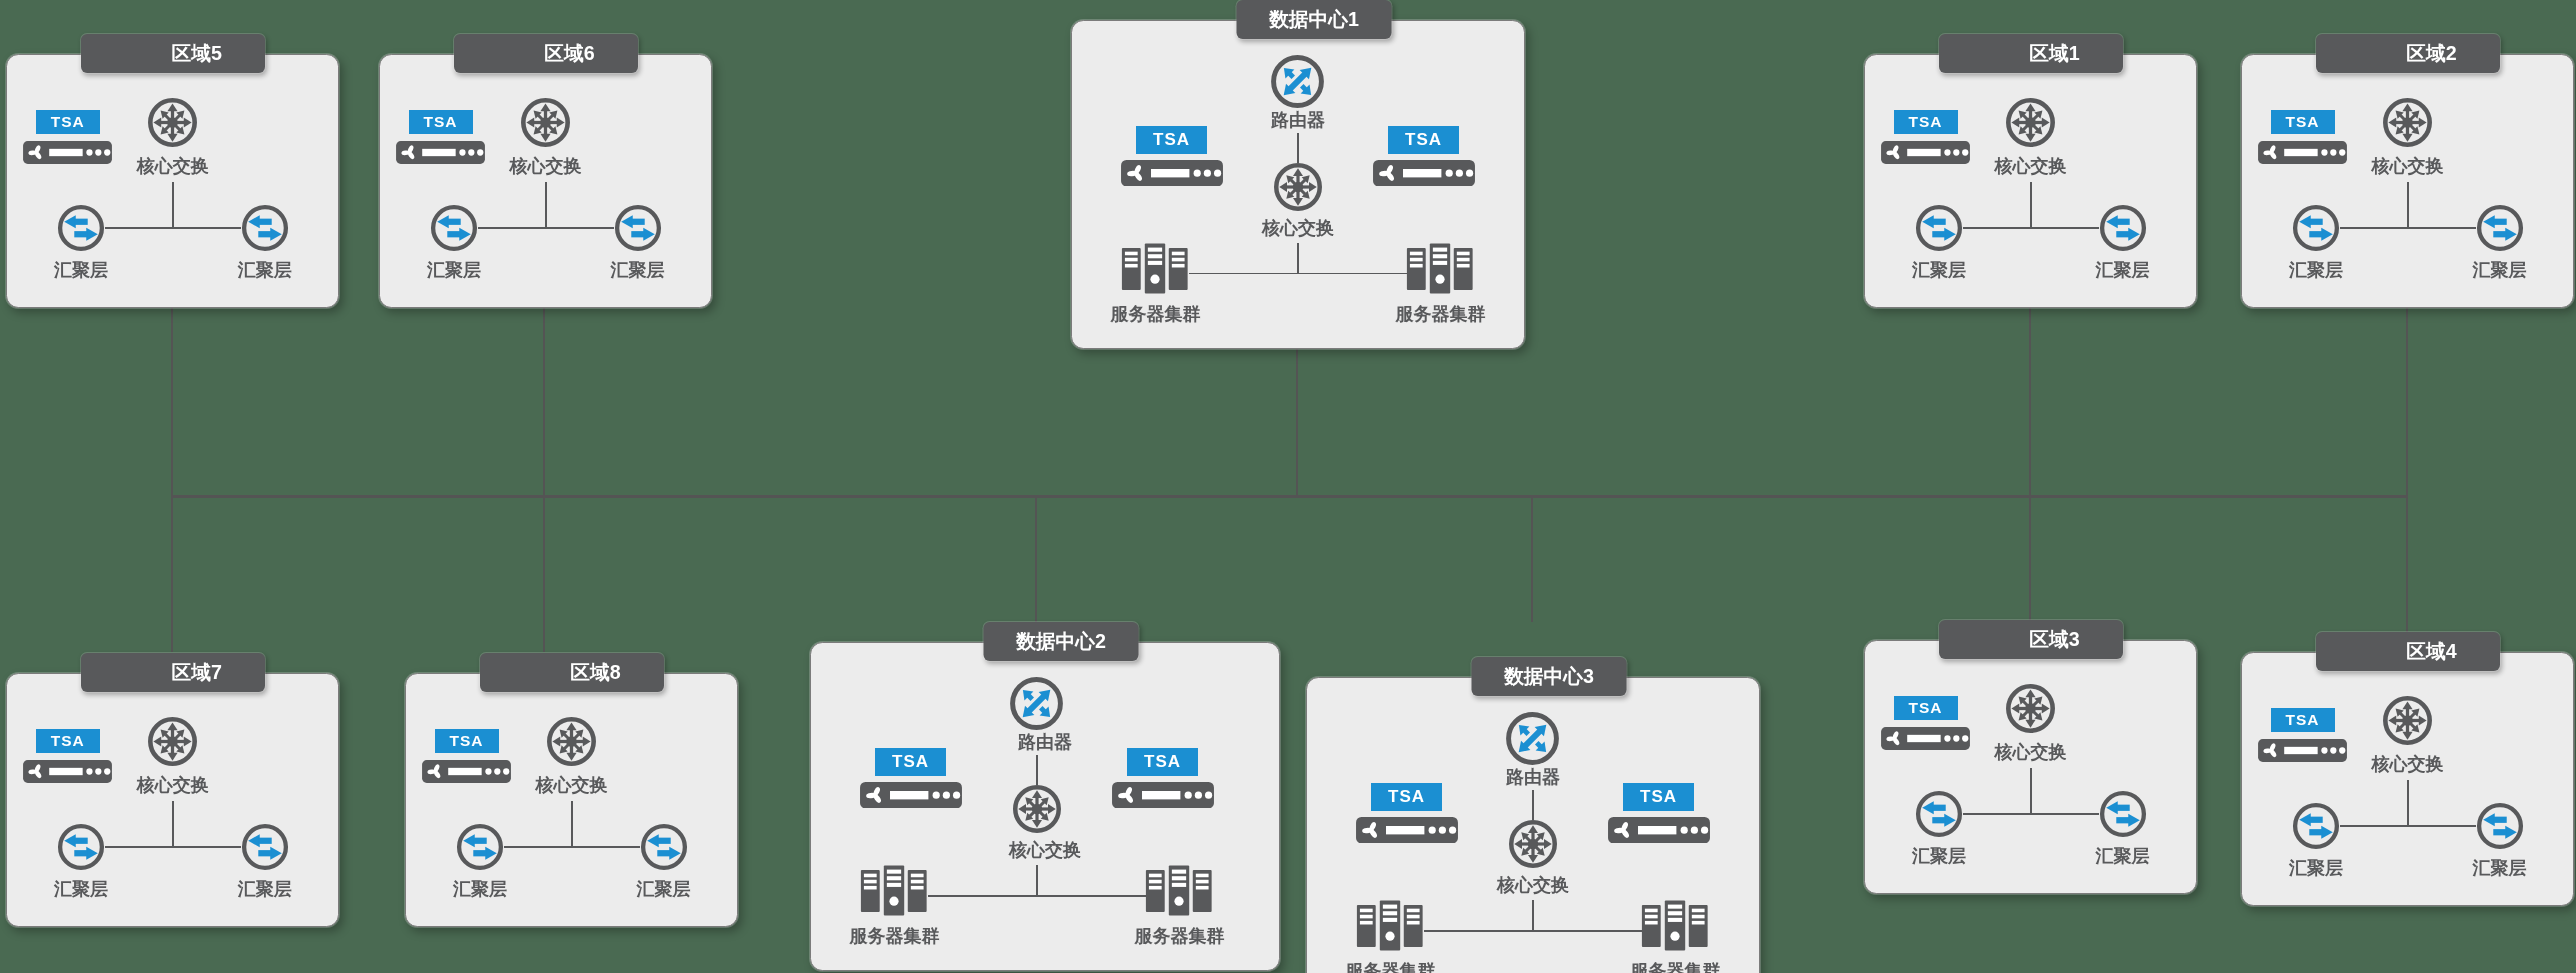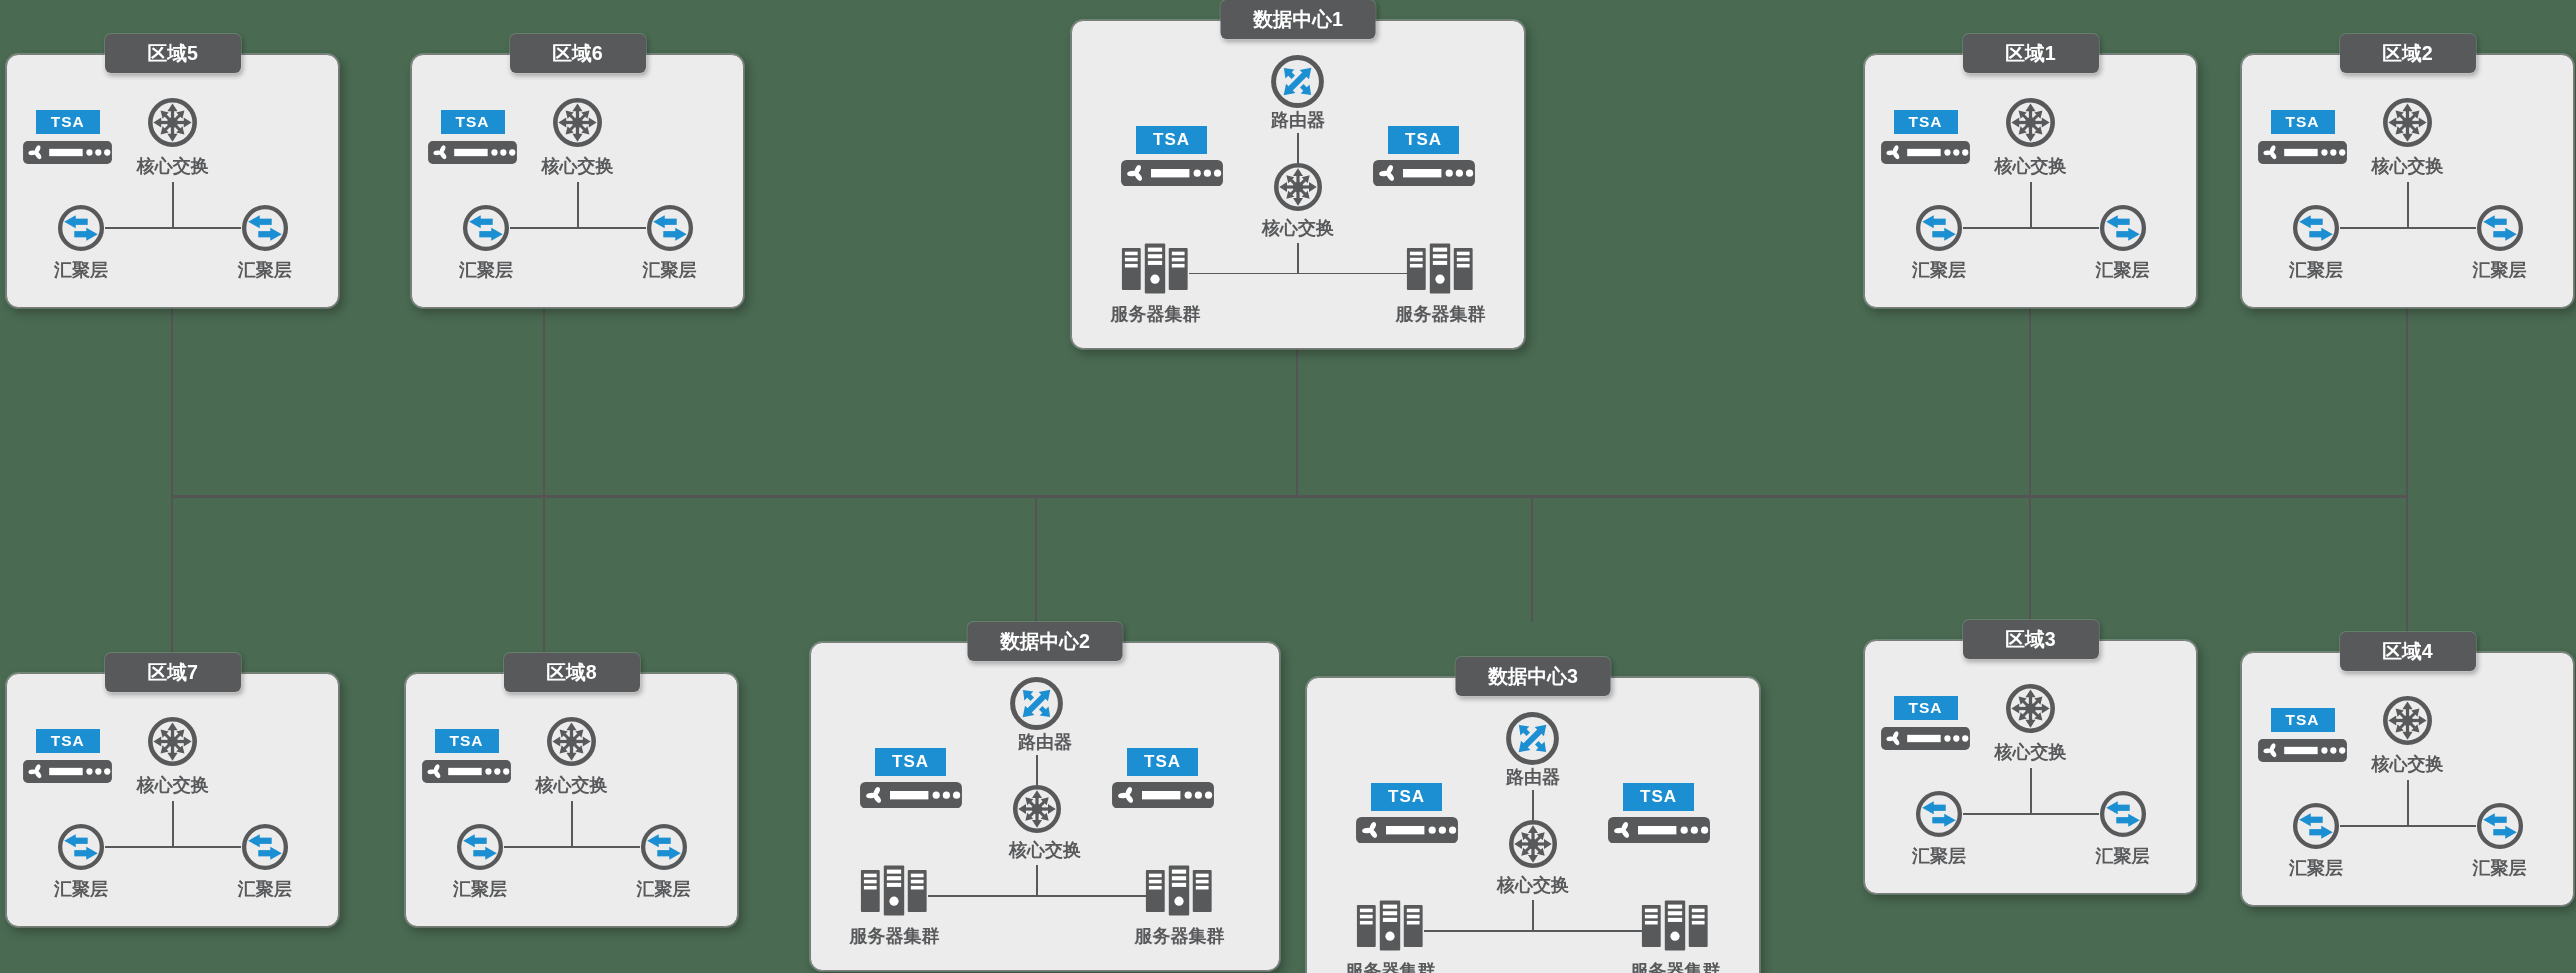--- a/index.html
+++ b/index.html
@@ -13,22 +13,22 @@
   .cline{position:absolute;background:#545454;}
   
   .box{position:absolute;background:#ececec;border:1.6px solid #7b7b7b;border-radius:12.4px;
        box-shadow:0 0 0 1px rgba(255,255,255,.22), 3.1px 4.7px 9.3px rgba(0,0,0,.28);}
   .region{width:331px;height:252px;}
   .dc{width:452px;height:327px;}
   .tab{position:absolute;left:50%;transform:translateX(-50%);top:-21px;height:39px;
        background:#58595b;border-radius:6.2px;color:#ffffff;font-size:19.7px;font-weight:bold;
        display:flex;align-items:center;justify-content:center;white-space:nowrap;
        box-shadow:0 0 0 1px rgba(255,255,255,.18), 1.6px 2.6px 5.2px rgba(0,0,0,.3);}
-  .region .tab{width:136px;}
-  .dc .tab{width:155px;}
+  .region .tab{width:136px;padding-left:48px;}
+  .dc .tab{width:155px;margin-left:16px;}
   .tsa{position:absolute;background:#1b8fd2;color:#ffffff;font-weight:bold;border-radius:0;
        display:flex;align-items:center;justify-content:center;letter-spacing:1px;}
   .icon{position:absolute;display:block;}
   .lbl{position:absolute;color:#58595b;font-size:18px;font-weight:bold;text-align:center;line-height:19.7px;white-space:nowrap;}
   .iline{position:absolute;background:#58595b;}
   
   .region .tsa{left:28.5px;top:55px;width:64px;height:24px;font-size:15.5px;}
   .region .appliance{left:16px;top:86px;width:89px;height:23px;}
   .region .core{left:140px;top:42px;width:51px;height:51px;}
   .region .core-lbl{left:0;width:100%;top:102px;}
@@ -192,21 +192,21 @@
     <svg class="icon agg-l" viewBox="0 0 100 100">
         <use href="#icon-agg"></use>
       </svg>
     <svg class="icon agg-r" viewBox="0 0 100 100">
         <use href="#icon-agg"></use>
       </svg>
     <div class="lbl agg-lbl-l">汇聚层</div>
     <div class="lbl agg-lbl-r">汇聚层</div>
   </div>
 
-  <div class="box region" style="left:379px;top:54px;margin-left:32px;">
+  <div class="box region" style="left:379px;top:54px;">
     <div class="tab">区域6</div>
     <div class="tsa">TSA</div>
     <svg class="icon appliance" viewBox="0 0 170 44">
         <use href="#icon-appliance"></use>
       </svg>
     <svg class="icon core" viewBox="0 0 100 100">
         <use href="#icon-switch"></use>
       </svg>
     <div class="lbl core-lbl">核心交换</div>
     <div class="iline v1"></div>

